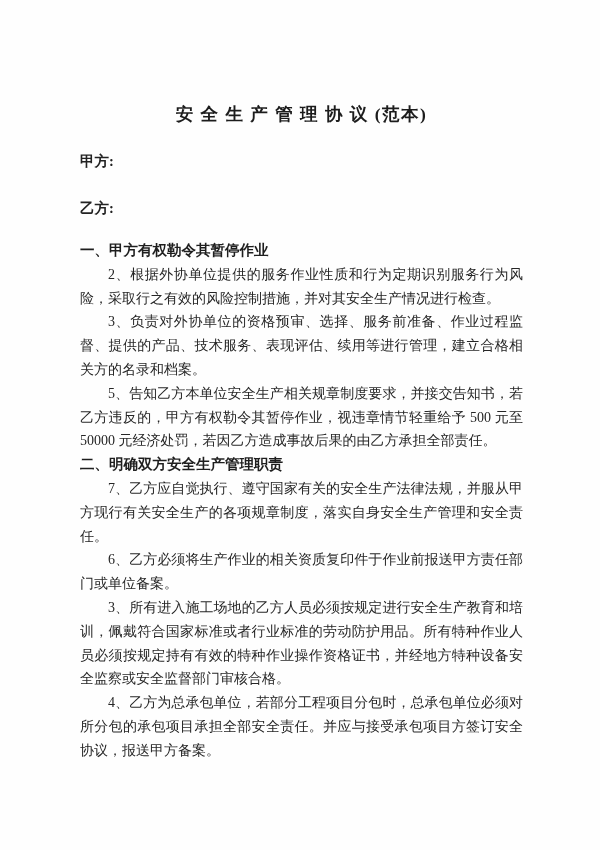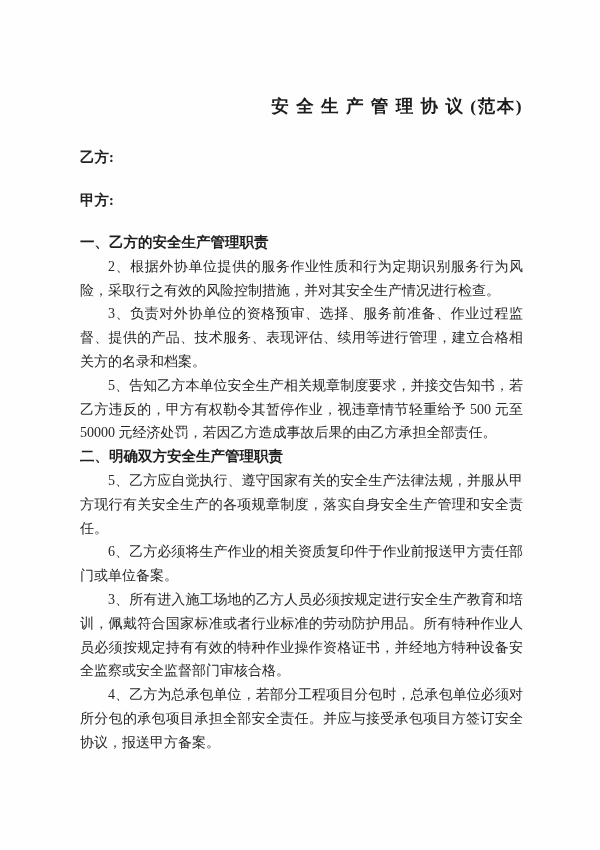--- a/index.html
+++ b/index.html
@@ -15,24 +15,24 @@
     overflow: hidden;
     box-sizing: border-box;
     font-family: "Liberation Serif", "DejaVu Serif", serif;
     color: #262626;
   }
   .content {
     box-sizing: border-box;
     padding: 94px 77px 0 80px;
   }
   .doc-title {
-    margin: 0;
+    margin: 8px;
     font-size: 17.5px;
     font-weight: bold;
-    text-align: right;
+    text-align: center;
     color: #1c1c1c;
     letter-spacing: 1.5px;
     white-space: nowrap;
   }
   .party-line {
     font-size: 14.5px;
     font-weight: bold;
     line-height: 16px;
     color: #222222;
   }
@@ -58,35 +58,35 @@
   }
 </style>
 </head>
 <body>
 
 <div class="page">
   <div class="content">
 
     <h1 class="doc-title">安 全 生 产 管 理 协 议 (范本)</h1>
 
+    <div class="party-line party-a">甲方:</div>
+
     <div class="party-line party-b">乙方:</div>
-
-    <div class="party-line party-a">甲方:</div>
 
     <div class="body-text">
 
 
-      <h2 class="section-heading">一、乙方的安全生产管理职责</h2>
+      <h2 class="section-heading">一、甲方有权勒令其暂停作业</h2>
 
       <p class="para">2、根据外协单位提供的服务作业性质和行为定期识别服务行为风险，采取行之有效的风险控制措施，并对其安全生产情况进行检查。</p>
       <p class="para">3、负责对外协单位的资格预审、选择、服务前准备、作业过程监督、提供的产品、技术服务、表现评估、续用等进行管理，建立合格相关方的名录和档案。</p>
       <p class="para">5、告知乙方本单位安全生产相关规章制度要求，并接交告知书，若乙方违反的，甲方有权勒令其暂停作业，视违章情节轻重给予 500 元至 50000 元经济处罚，若因乙方造成事故后果的由乙方承担全部责任。</p>
 
       <h2 class="section-heading">二、明确双方安全生产管理职责</h2>
 
-      <p class="para">5、乙方应自觉执行、遵守国家有关的安全生产法律法规，并服从甲方现行有关安全生产的各项规章制度，落实自身安全生产管理和安全责任。</p>
+      <p class="para">7、乙方应自觉执行、遵守国家有关的安全生产法律法规，并服从甲方现行有关安全生产的各项规章制度，落实自身安全生产管理和安全责任。</p>
       <p class="para">6、乙方必须将生产作业的相关资质复印件于作业前报送甲方责任部门或单位备案。</p>
       <p class="para">3、所有进入施工场地的乙方人员必须按规定进行安全生产教育和培训，佩戴符合国家标准或者行业标准的劳动防护用品。所有特种作业人员必须按规定持有有效的特种作业操作资格证书，并经地方特种设备安全监察或安全监督部门审核合格。</p>
       <p class="para">4、乙方为总承包单位，若部分工程项目分包时，总承包单位必须对所分包的承包项目承担全部安全责任。并应与接受承包项目方签订安全协议，报送甲方备案。</p>
 
     </div>
   </div>
 </div>
 
 </body></html>

